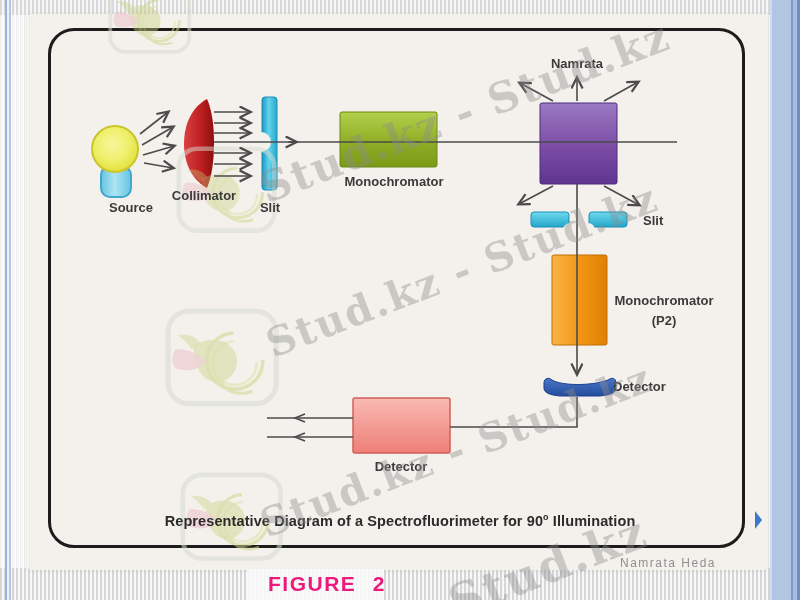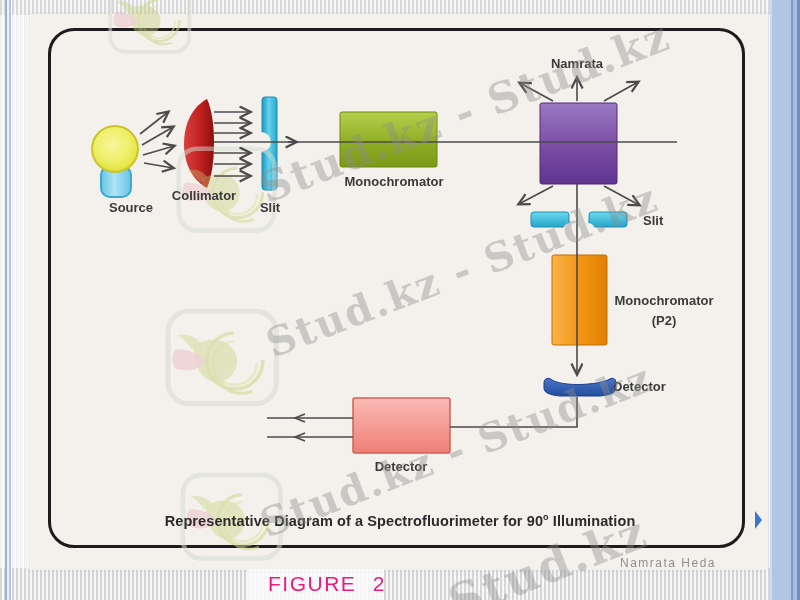--- a/index.html
+++ b/index.html
@@ -58,21 +58,21 @@
     z-index:9;color:rgba(140,140,140,0.40);font-family:"DejaVu Serif", serif;
     font-weight:bold;white-space:nowrap;letter-spacing:2px;
     transform:translate(-50%,-50%) rotate(-21deg);
   }
   .wm-logos{z-index:9;}
   .figure-patch{
     left:248px;top:569px;width:136px;height:31px;z-index:7;
     background:rgba(250,250,250,0.85);
   }
   .figure-label{
-    left:268px;top:572px;z-index:8;color:#ed1a7c;font-weight:normal;
+    left:268px;top:572px;z-index:8;color:#ed1a7c;font-weight:bold;
     font-size:21px;letter-spacing:1.5px;word-spacing:9px;white-space:nowrap;
   }
   .credit{
     left:620px;top:556px;z-index:8;color:#8f8f8f;
     font-size:12px;letter-spacing:1.5px;white-space:nowrap;
   }
   .side-marker{
     left:755px;top:511px;z-index:11;width:0;height:0;
     border-left:7px solid #3a78d0;border-top:9px solid transparent;border-bottom:9px solid transparent;
   }

